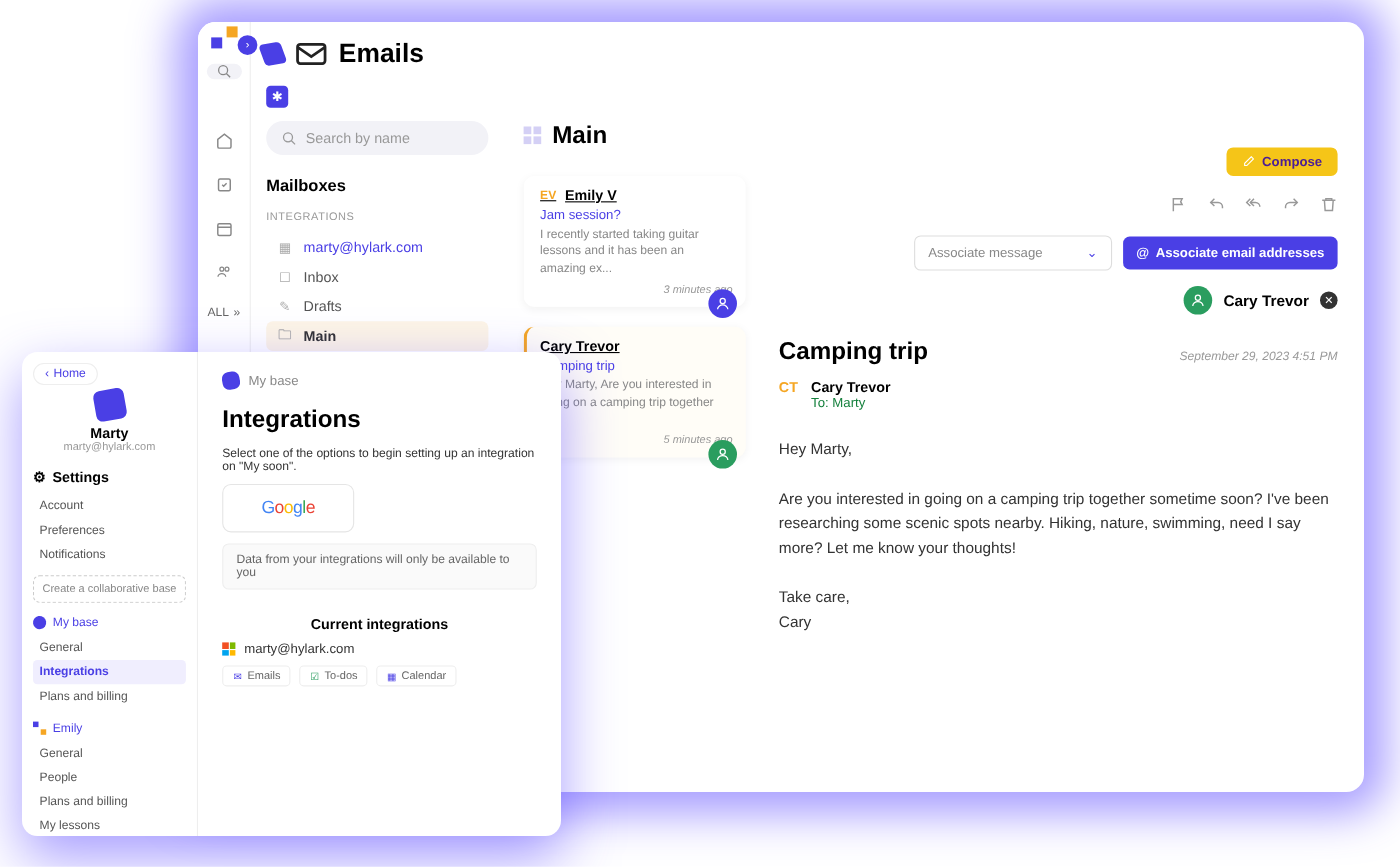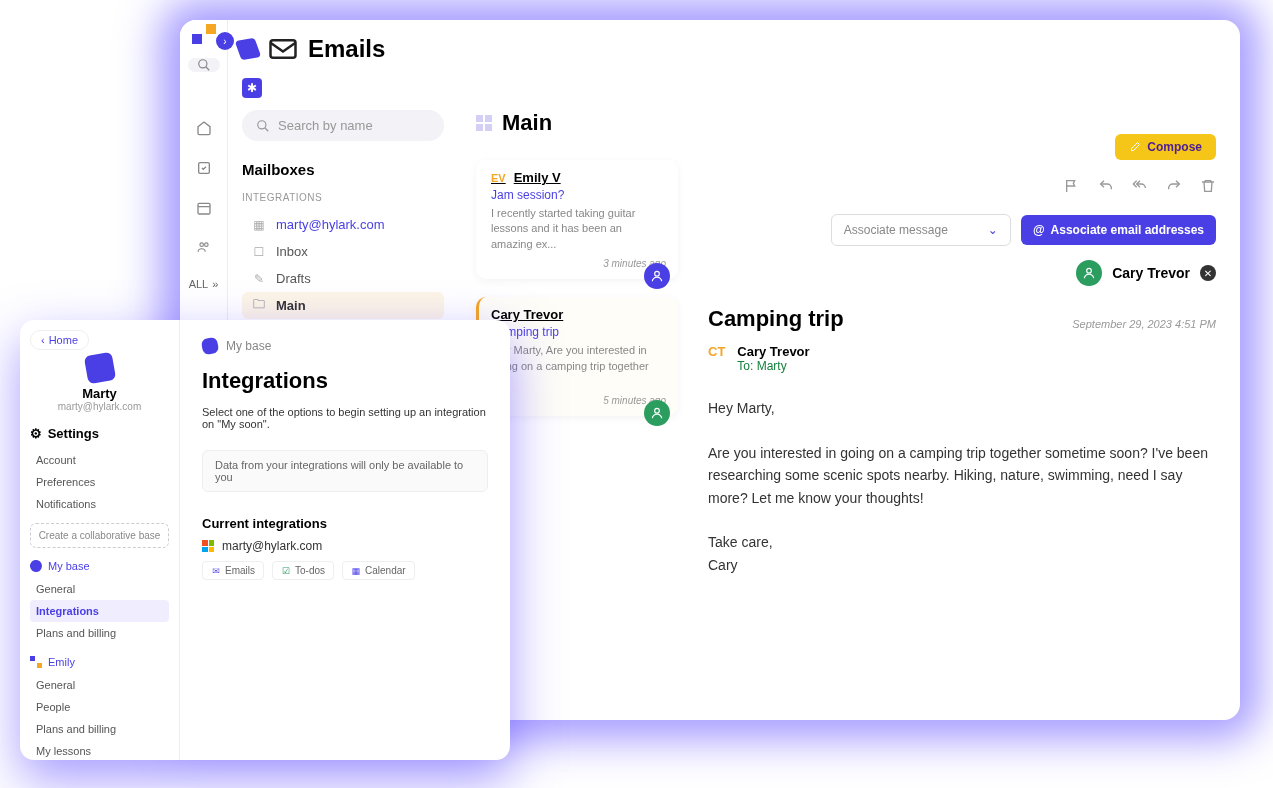--- a/index.html
+++ b/index.html
@@ -90,21 +90,21 @@
 .set-title { font-size: 22px; font-weight: 700; margin-bottom: 12px; }
 .set-desc { font-size: 11px; color: #333; margin-bottom: 10px; }
 .int-row { display: flex; gap: 10px; margin-bottom: 10px; }
 .int-btn { border: 1px solid #e5e5e5; border-radius: 8px; padding: 12px 20px; background: #fff; cursor: pointer; display: flex; align-items: center; justify-content: center; font-size: 16px; font-weight: 600; min-width: 120px; }
 .google-g { font-weight: 500; letter-spacing: -0.5px; }
 .google-g .b { color: #4285f4; } .google-g .r { color: #ea4335; } .google-g .y { color: #fbbc05; } .google-g .g { color: #34a853; }
 .ms365 { font-size: 12px; color: #666; display: flex; align-items: center; gap: 6px; }
 .ms-sq { width: 12px; height: 12px; display: grid; grid-template-columns: 1fr 1fr; gap: 1px; }
 .ms-sq span:nth-child(1){background:#f25022}.ms-sq span:nth-child(2){background:#7fba00}.ms-sq span:nth-child(3){background:#00a4ef}.ms-sq span:nth-child(4){background:#ffb900}
 .privacy-note { background: #fafafa; border: 1px solid #eee; border-radius: 6px; padding: 8px 12px; font-size: 11px; color: #666; margin-bottom: 24px; }
-.cur-title { font-size: 13px; font-weight: 700; margin-bottom: 8px; }
+.cur-title { font-size: 13px; font-weight: 700; margin-bottom: 8px; text-align: center; }
 .cur-row { display: flex; align-items: center; gap: 8px; font-size: 12px; color: #333; margin-bottom: 8px; }
 .tag-row { display: flex; gap: 8px; }
 .tag { border: 1px solid #eee; border-radius: 4px; padding: 3px 8px; font-size: 10px; color: #666; display: flex; align-items: center; gap: 4px; }
 .tag .dot { width: 10px; height: 10px; display: flex; align-items: center; justify-content: center; font-size: 9px; }
 .tag .e { color: #4a3fe5; } .tag .t { color: #2a9d5f; } .tag .c { color: #4a3fe5; }
 
 svg { display: block; }
 </style>
 </head>
 <body>
@@ -352,20 +352,23 @@
   </div>
 
   <div class="set-main">
     <div class="set-crumb">
       <span class="user-av" style="width:16px;height:16px;margin:0;display:inline-block"></span>
       <span>My base</span>
     </div>
     <div class="set-title">Integrations</div>
     <div class="set-desc">Select one of the options to begin setting up an integration on "My soon".</div>
     <div class="int-row">
+      <div class="int-btn">
+        <span class="google-g"><span class="b">G</span><span class="r">o</span><span class="y">o</span><span class="b">g</span><span class="g">l</span><span class="r">e</span></span>
+      </div>
     </div>
     <div class="privacy-note">Data from your integrations will only be available to you</div>
     <div class="cur-title">Current integrations</div>
     <div class="cur-row">
       <span class="ms-sq">
           <span></span>
           <span></span>
           <span></span>
           <span></span>
         </span>

